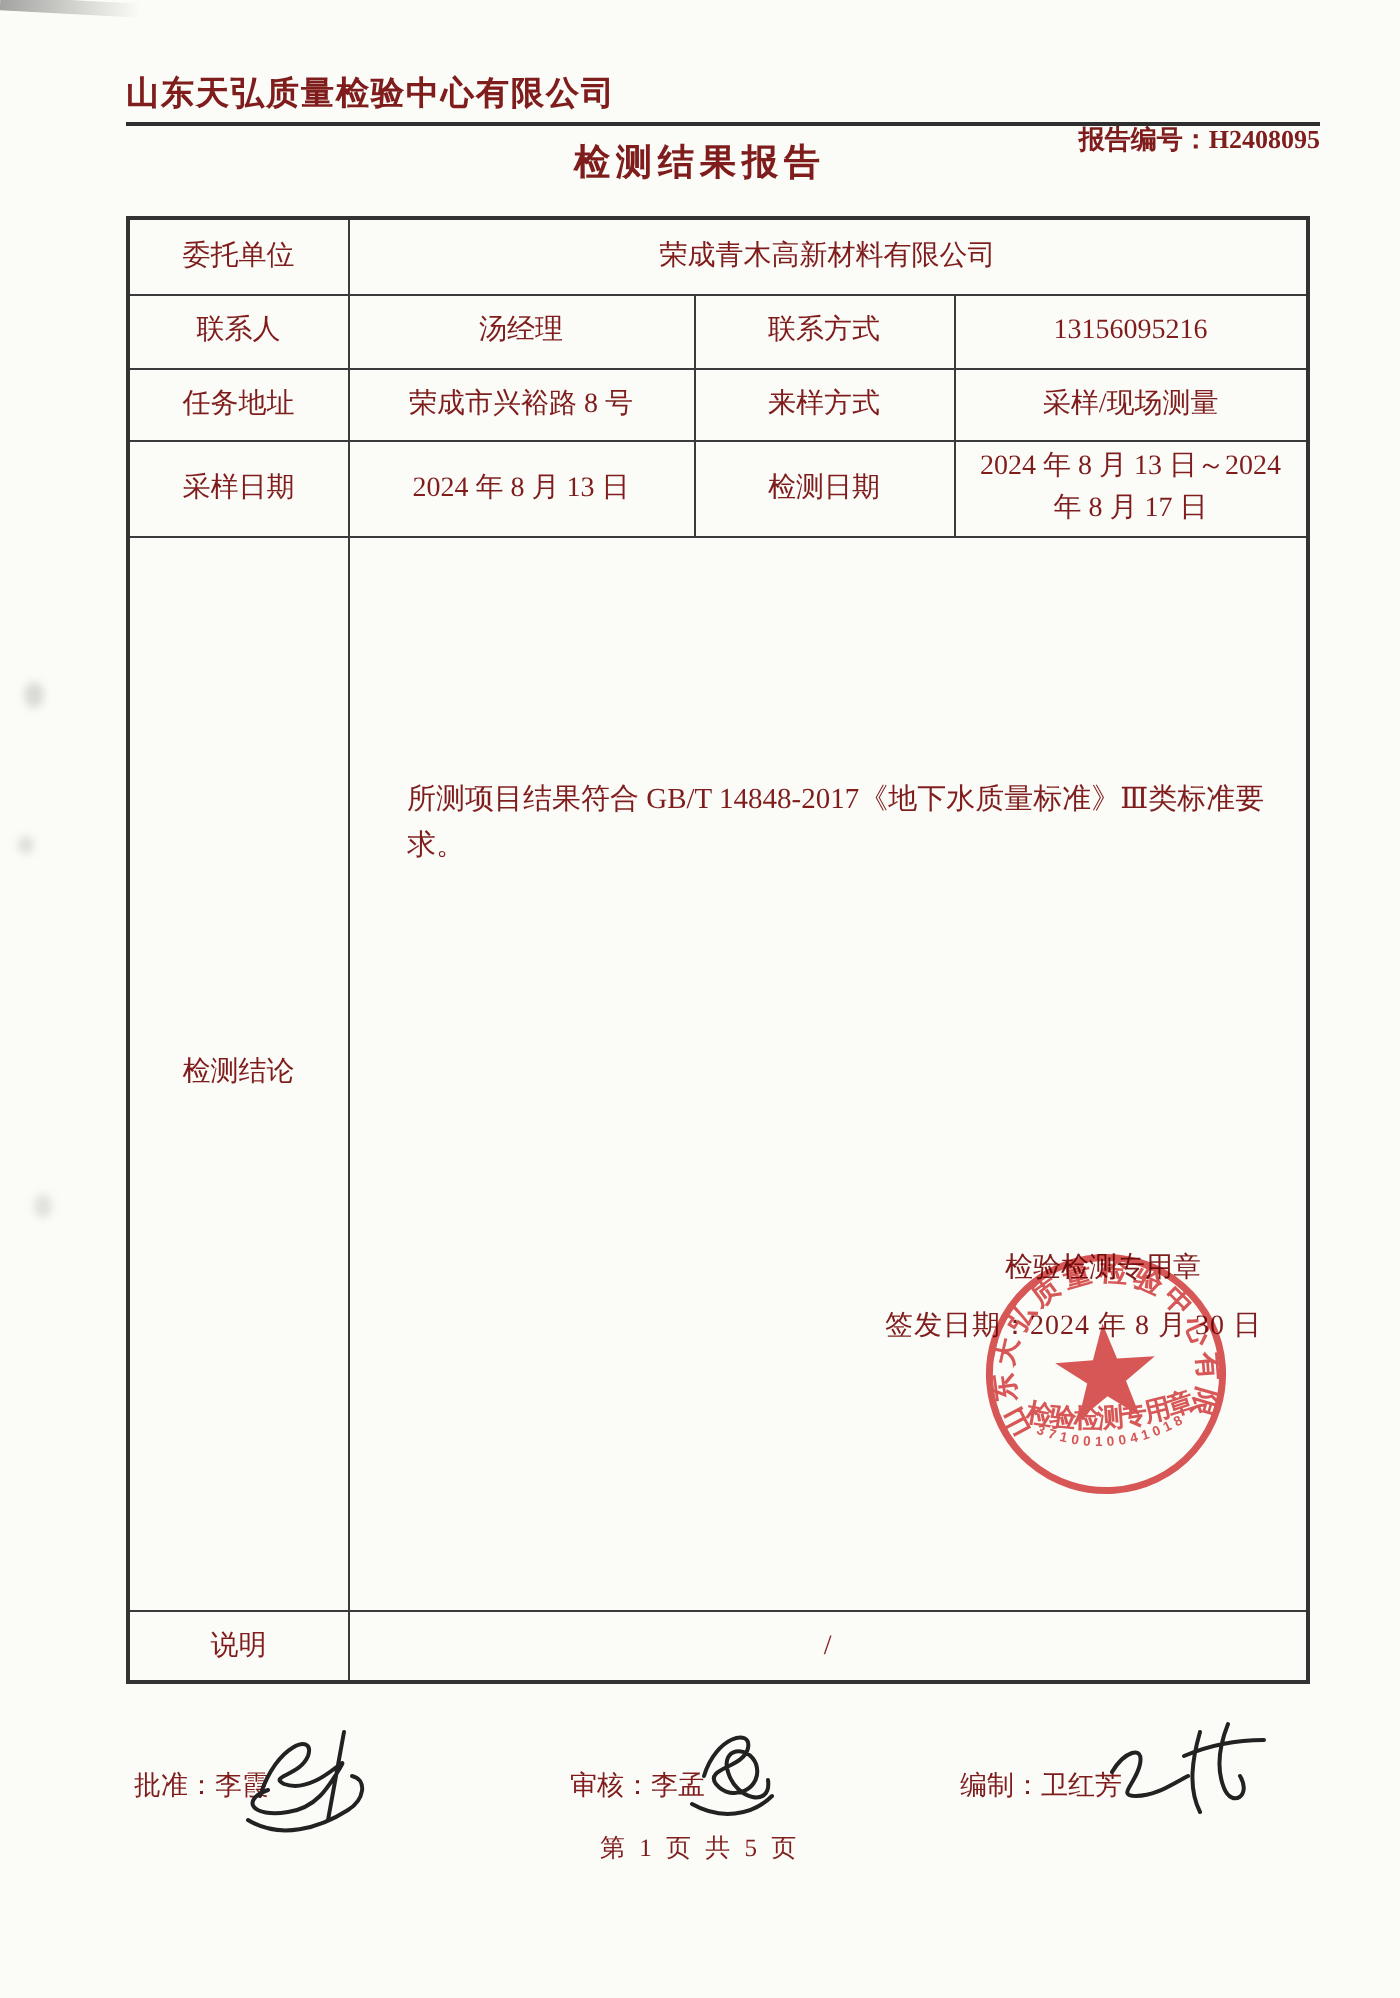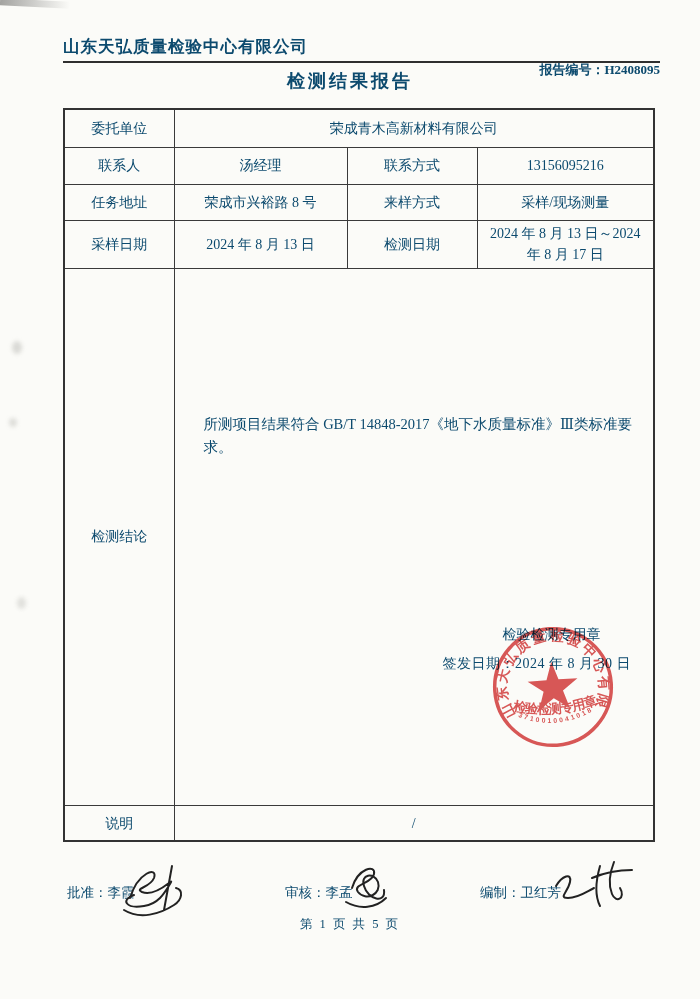--- a/index.html
+++ b/index.html
@@ -1,19 +1,19 @@
 <!DOCTYPE html>
 <html><head>
 <meta charset="utf-8">
 <style>
   * { margin:0; padding:0; box-sizing:border-box; }
   html,body { background:#8a8a8a; }
   .page {
     position:relative; width:700px; height:999px; margin:0 auto;
-    background:#fbfbf8; color:#0c4a6e; overflow:hidden;
+    background:#fbfbf8; color:#7f1d1d; overflow:hidden;
     font-family:"Liberation Serif","DejaVu Serif",serif;
   }
   
   .corner-mark { position:absolute; left:0; top:0; width:70px; height:7px;
     background:linear-gradient(90deg,rgba(90,90,88,.55),rgba(90,90,88,0)); transform:rotate(3deg); }
   .smudge { position:absolute; background:#b9b9b4; border-radius:50%; filter:blur(2px); }
   .smudge.s1 { left:12px; top:341px; width:10px; height:13px; opacity:.5; }
   .smudge.s2 { left:9px;  top:418px; width:8px;  height:9px;  opacity:.45; }
   .smudge.s3 { left:17px; top:597px; width:9px;  height:12px; opacity:.4; }
 
@@ -44,21 +44,21 @@
     border:1.6px solid #3a3a3a; font-size:14px; text-align:center;
     vertical-align:middle; padding:2px 20px; line-height:1.5;
   }
   tr.r1 { height:38px; } tr.r2 { height:37px; } tr.r3 { height:36px; }
   tr.r4 { height:40px; } tr.r5 { height:41px; } tr.r6 { height:537px; } tr.r7 { height:36px; }
   td.leftal { text-align:left; padding-left:11px; }
   td.conclusion-cell { position:relative; padding:0; }
 
   .conclusion-text {
     position:absolute; left:29px; right:14px; top:120px;
-    font-size:14.5px; text-align:left; line-height:1.6;margin-top:24px;
+    font-size:14.5px; text-align:left; line-height:1.6;
   }
   .stamp-caption {
     position:absolute; left:268px; top:355px; width:218px;
     text-align:center; font-size:14px;
   }
   .issue-date {
     position:absolute; left:268px; top:384px; width:218px;
     text-align:left; font-size:14px; letter-spacing:.5px;
   }
   svg.stamp {

